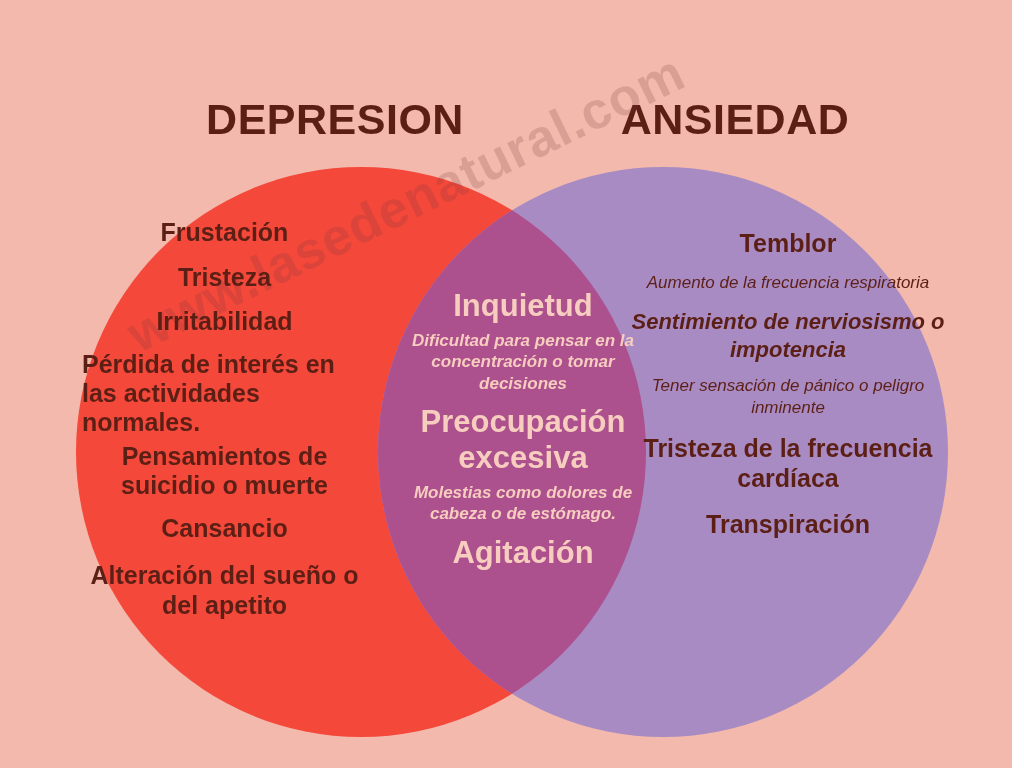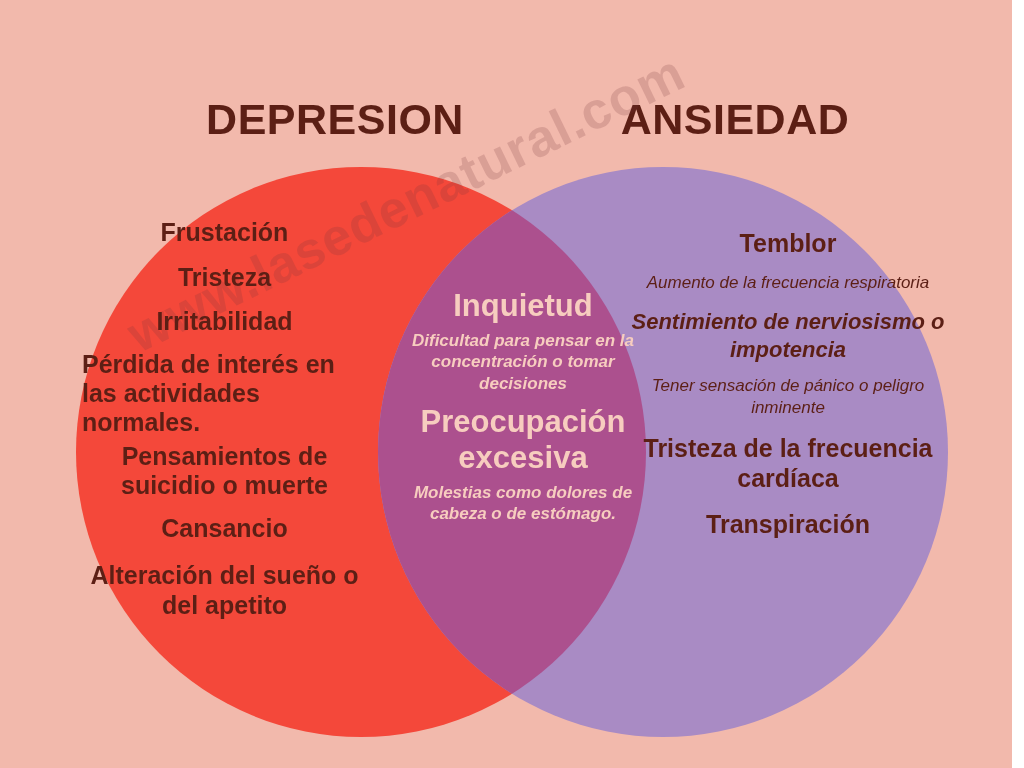--- a/index.html
+++ b/index.html
@@ -177,20 +177,21 @@
     <div class="item i4">Pensamientos de suicidio o muerte</div>
     <div class="item i5">Cansancio</div>
     <div class="item i6">Alteración del sueño o del apetito</div>
   </div>
 
   <div class="col" id="col-center">
     <div class="big">Inquietud</div>
     <div class="small">Dificultad para pensar en la concentración o tomar decisiones</div>
     <div class="big">Preocupación excesiva</div>
     <div class="small">Molestias como dolores de cabeza o de estómago.</div>
+    <div class="big">Agitación</div>
   </div>
 
   <div class="col" id="col-right">
     <div class="big b1">Temblor</div>
     <div class="small">Aumento de la frecuencia respiratoria</div>
     <div class="xl">Sentimiento de nerviosismo o impotencia</div>
     <div class="small">Tener sensación de pánico o peligro inminente</div>
     <div class="big b2">Tristeza de la frecuencia cardíaca</div>
     <div class="big">Transpiración</div>
   </div>

